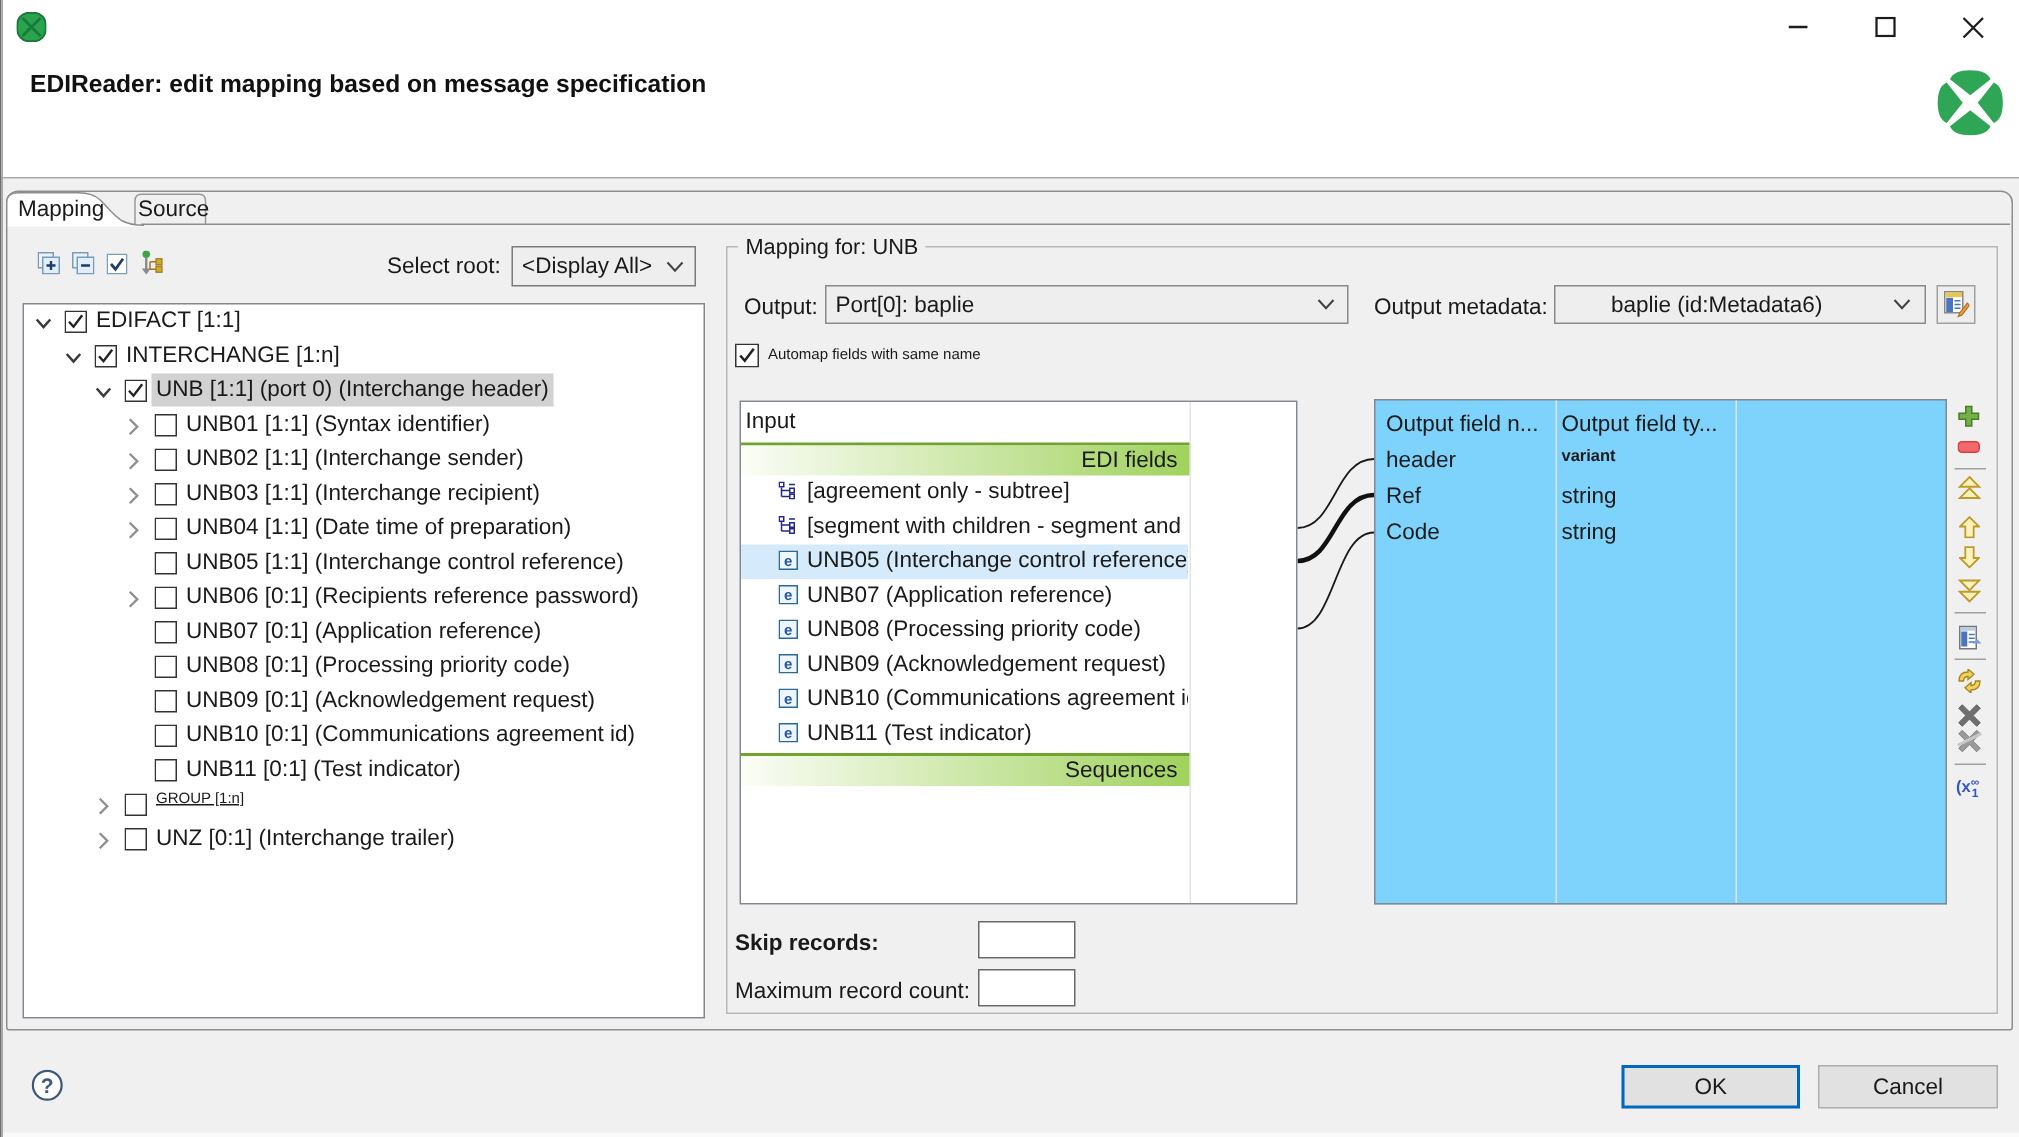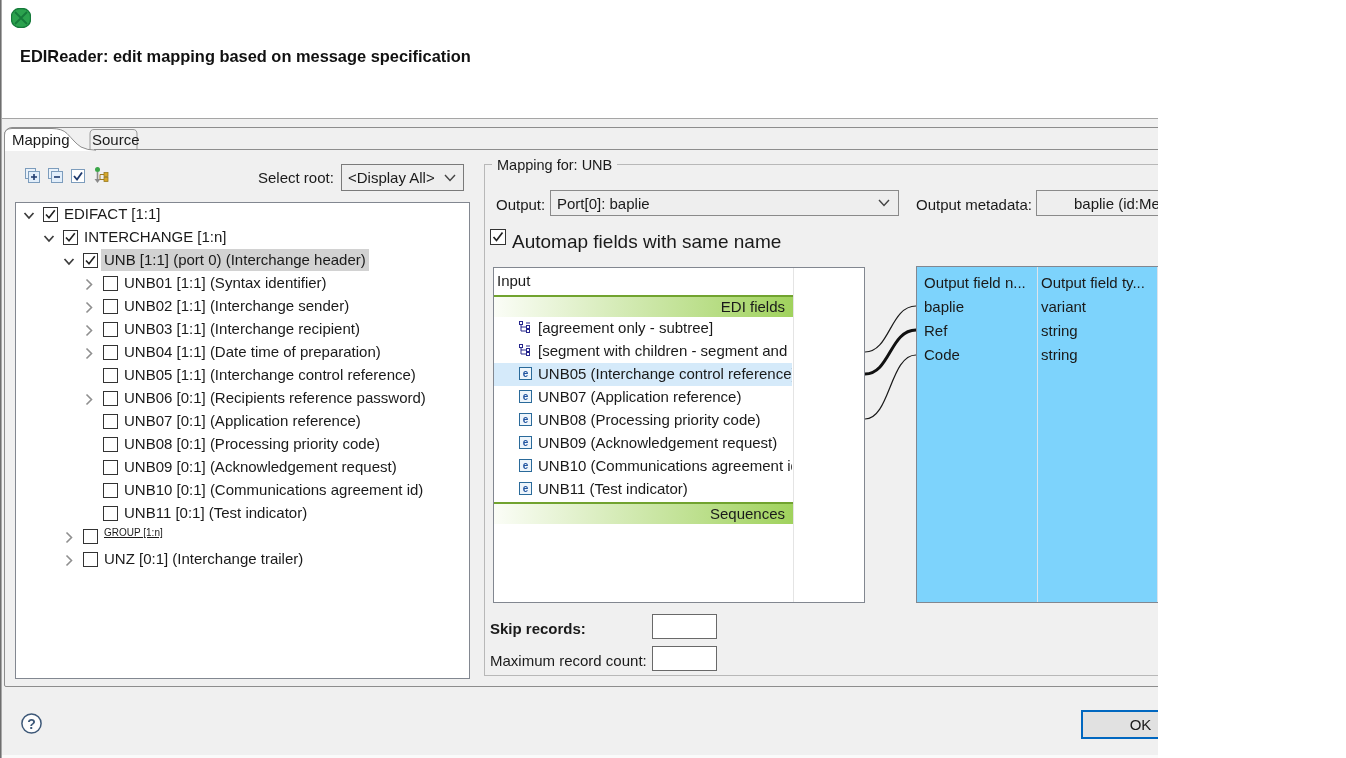--- a/index.html
+++ b/index.html
@@ -1,17 +1,17 @@
 <!DOCTYPE html>
 <html><head>
 <meta charset="utf-8">
 <style>
 * { margin:0; padding:0; box-sizing:border-box; }
 html,body { width:1346px; height:758px; background:#ffffff; font-family:"Liberation Sans", sans-serif; }
-#win { position:absolute; left:0; top:0; width:1158px; height:758px; background:#f0f0f0; overflow:hidden; }
+#win { position:absolute; left:0; top:0; width:1346px; height:758px; background:#f0f0f0; overflow:hidden; }
 .abs { position:absolute; }
 .txt { position:absolute; white-space:nowrap; color:#1a1a1a; }
 </style>
 </head>
 <body>
 <div id="win">
 
   <div class="abs" style="left:0;top:0;width:1346px;height:119px;background:#ffffff;border-bottom:1px solid #a5a5a5;"></div>
 
   <svg class="abs" style="left:11px;top:8px;" width="20" height="20" viewBox="0 0 20 20">
@@ -211,21 +211,21 @@
     <rect x="1" y="1" width="11" height="3" fill="#e8c84a"></rect>
     <rect x="1.5" y="4.5" width="4.5" height="9.5" fill="#4a76c0"></rect>
     <path d="M7 6.5 H11 M7 9 H11 M7 11.5 H11" stroke="#4a76c0" stroke-width="1"></path>
     <path d="M15.5 8 L10.5 14.5 L9.5 17 L12 16 L17 9.5 Z" fill="#e8993c" stroke="#b06a18" stroke-width="0.7"></path>
   </svg>
 
   <svg class="abs" style="left:490px;top:229px;" width="16" height="16" viewBox="0 0 16 16">
     <rect x="0.5" y="0.5" width="15" height="15" fill="#fff" stroke="#333"></rect>
     <path d="M3.5 8 L6.5 11.5 L12.5 3.5" stroke="#222" stroke-width="1.7" fill="none"></path>
   </svg>
-  <div class="txt" style="left:512px;top:231px;font-size:19px;">Automap fields with same name</div>
+  <div class="txt" style="left:512px;top:231px;font-size:10px;">Automap fields with same name</div>
 
   <div class="abs" style="left:493px;top:267px;width:372px;height:336px;background:#ffffff;border:1px solid #828790;overflow:hidden;">
     <div class="abs" style="left:299px;top:0;width:1px;height:334px;background:#e4e4e4;"></div>
     <div class="txt" style="left:3px;top:4px;font-size:15px;">Input</div>
     <div class="abs" style="left:0;top:27px;width:299px;height:2px;background:#71a32f;"></div>
     <div class="abs" style="left:0;top:29px;width:299px;height:20px;background:linear-gradient(to right,#fbfdf7,#a0d25d);"></div>
     <div class="txt" style="right:79px;top:30px;font-size:15px;">EDI fields</div>
     <div class="abs" style="left:0;top:234px;width:299px;height:2px;background:#71a32f;"></div>
     <div class="abs" style="left:0;top:236px;width:299px;height:20px;background:linear-gradient(to right,#fbfdf7,#a0d25d);"></div>
     <div class="txt" style="right:79px;top:237px;font-size:15px;">Sequences</div>
@@ -282,22 +282,22 @@
     <path d="M0 62 C25 62 25 16 51 16" fill="none" stroke="#1a1a1a" stroke-width="1.2"></path>
     <path d="M0 84 C25 84 25 40 51 40" fill="none" stroke="#111" stroke-width="3"></path>
     <path d="M0 129 C25 129 25 65 51 65" fill="none" stroke="#1a1a1a" stroke-width="1.2"></path>
   </svg>
 
   <div class="abs" style="left:916px;top:266px;width:382px;height:337px;background:#7dd3fc;border:1px solid #828790;">
     <div class="abs" style="left:120px;top:0;width:1px;height:335px;background:#dde4ec;"></div>
     <div class="abs" style="left:240px;top:0;width:1px;height:335px;background:#dde4ec;"></div>
     <div class="txt" style="left:7px;top:7px;font-size:15px;">Output field n...</div>
     <div class="txt" style="left:124px;top:7px;font-size:15px;">Output field ty...</div>
-    <div class="txt" style="left:7px;top:31px;font-size:15px;">baplie</div>
-    <div class="txt" style="left:124px;top:31px;font-size:15px;">variant</div>
+    <div class="txt" style="left:7px;top:31px;font-size:15px;">header</div>
+    <div class="txt" style="left:124px;top:31px;font-size:11px;font-weight:bold;">variant</div>
     <div class="txt" style="left:7px;top:55px;font-size:15px;">Ref</div>
     <div class="txt" style="left:124px;top:55px;font-size:15px;">string</div>
     <div class="txt" style="left:7px;top:79px;font-size:15px;">Code</div>
     <div class="txt" style="left:124px;top:79px;font-size:15px;">string</div>
   </div>
 
   <div id="rtools">
       <svg class="abs" style="left:1305px;top:270px" width="15" height="15" viewBox="0 0 15 15">
         <path d="M5.5 1 H9.5 V5.5 H14 V9.5 H9.5 V14 H5.5 V9.5 H1 V5.5 H5.5 Z" fill="#72b147" stroke="#4c7d2a" stroke-width="1"></path>
       </svg>

